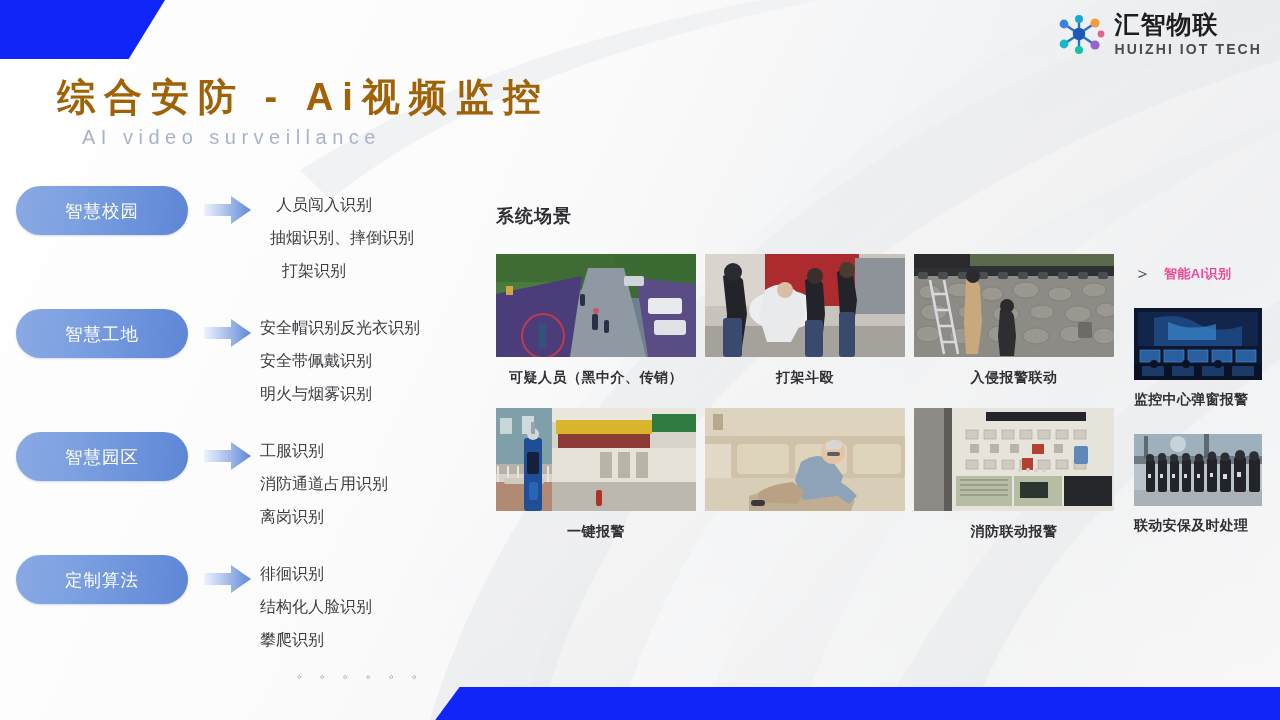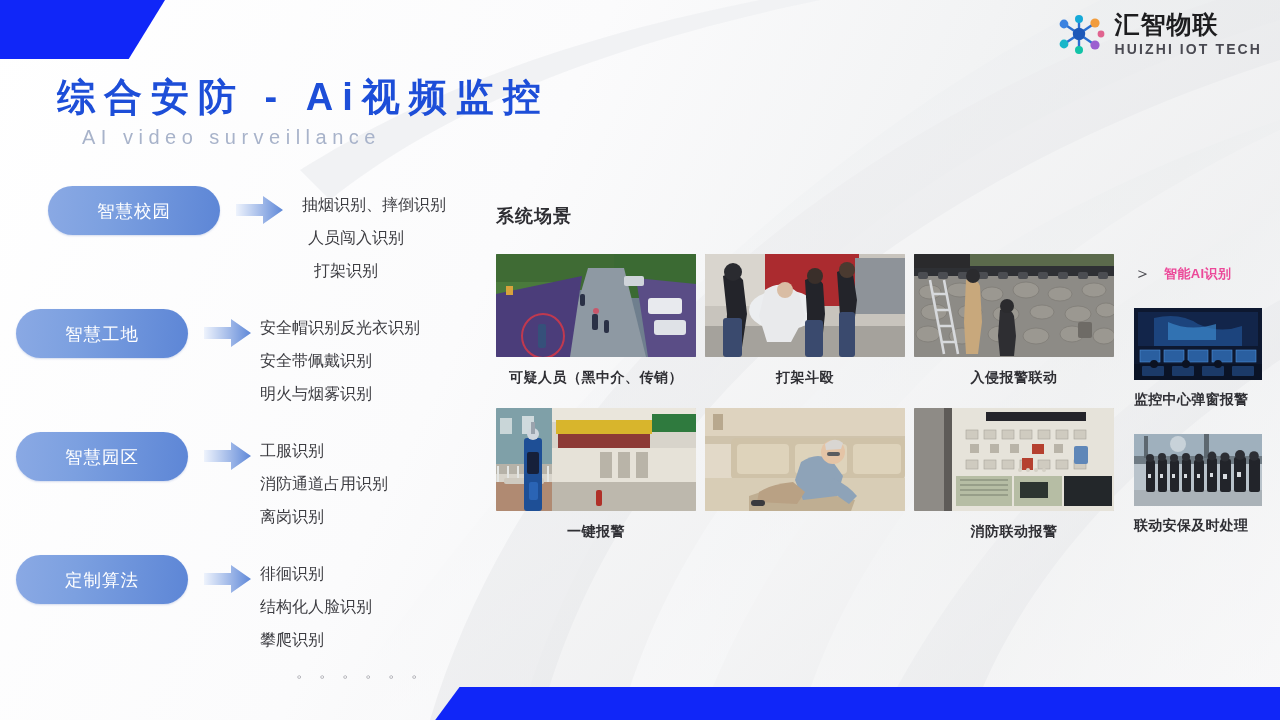--- a/index.html
+++ b/index.html
@@ -49,21 +49,21 @@
     letter-spacing: 1px;
   }
   .logo-en {
     font-size: 14px; font-weight: 700; color: #4a4a52;
     letter-spacing: 2.1px; margin-top: 5px;
   }
 
   
   .title {
     position: absolute; left: 57px; top: 72px;
-    font-size: 38px; font-weight: 700; color: #1d4ed8;
+    font-size: 38px; font-weight: 700; color: #a16207;
     letter-spacing: 9px; white-space: nowrap;
   }
   .subtitle {
     position: absolute; left: 82px; top: 126px;
     font-size: 20px; color: #a8b3ca; letter-spacing: 5.5px;
     white-space: nowrap;
   }
 
   
   .left-col { position: absolute; left: 0; top: 186px; width: 470px; }
@@ -196,34 +196,34 @@
       <span class="logo-cn">汇智物联</span>
       <span class="logo-en">HUIZHI IOT TECH</span>
     </div>
   </div>
 
   <div class="title">综合安防 - Ai视频监控</div>
   <div class="subtitle">AI video surveillance</div>
 
   <div class="left-col">
 
-    <div class="row" style="height:123px;padding-left:32px;">
+    <div class="row" style="height:123px;">
       <div class="pill">智慧校园</div>
       <svg class="arrow" viewBox="0 0 48 30">
         <defs>
             <linearGradient id="ag1" x1="0" y1="0" x2="1" y2="0">
           <stop offset="0%" stop-color="#eef3fc"></stop>
               <stop offset="100%" stop-color="#5f88d8"></stop>
         </linearGradient>
           </defs>
         <polygon points="0,9 27,9 27,1 47,15 27,29 27,21 0,21" fill="url(#ag1)"></polygon>
       </svg>
       <div class="items">
+        <span class="item indent1">人员闯入识别</span>
         <span class="item">抽烟识别、摔倒识别</span>
-        <span class="item indent1">人员闯入识别</span>
         <span class="item indent2">打架识别</span>
       </div>
     </div>
 
     <div class="row" style="height:123px;">
       <div class="pill">智慧工地</div>
       <svg class="arrow" viewBox="0 0 48 30">
         <polygon points="0,9 27,9 27,1 47,15 27,29 27,21 0,21" fill="url(#ag1)"></polygon>
       </svg>
       <div class="items" style="margin-left:8px;">

